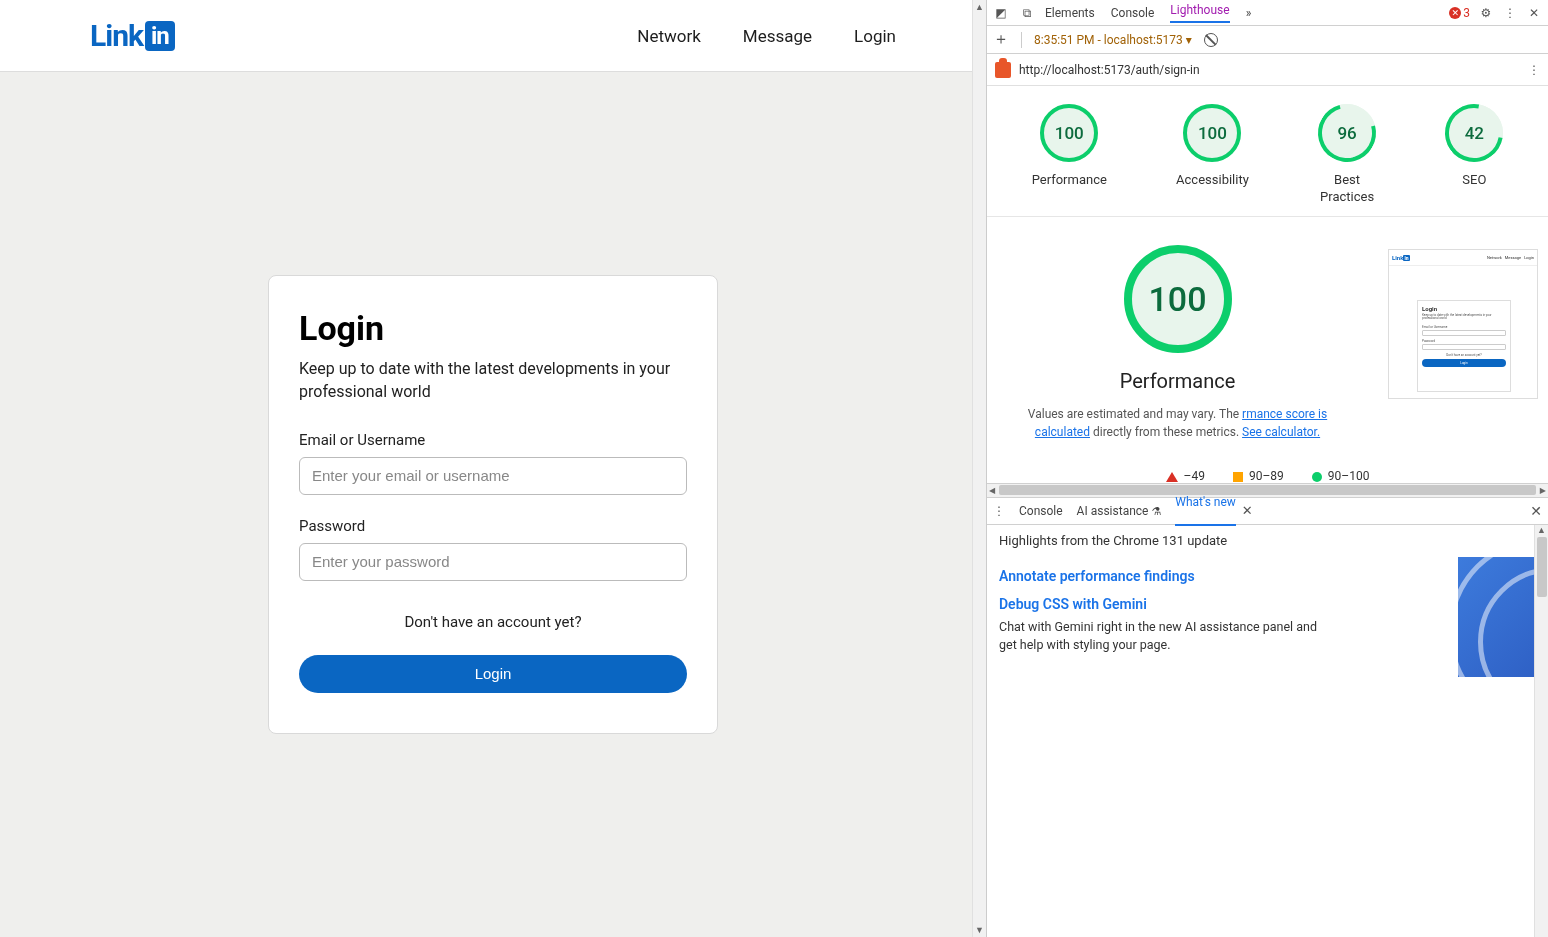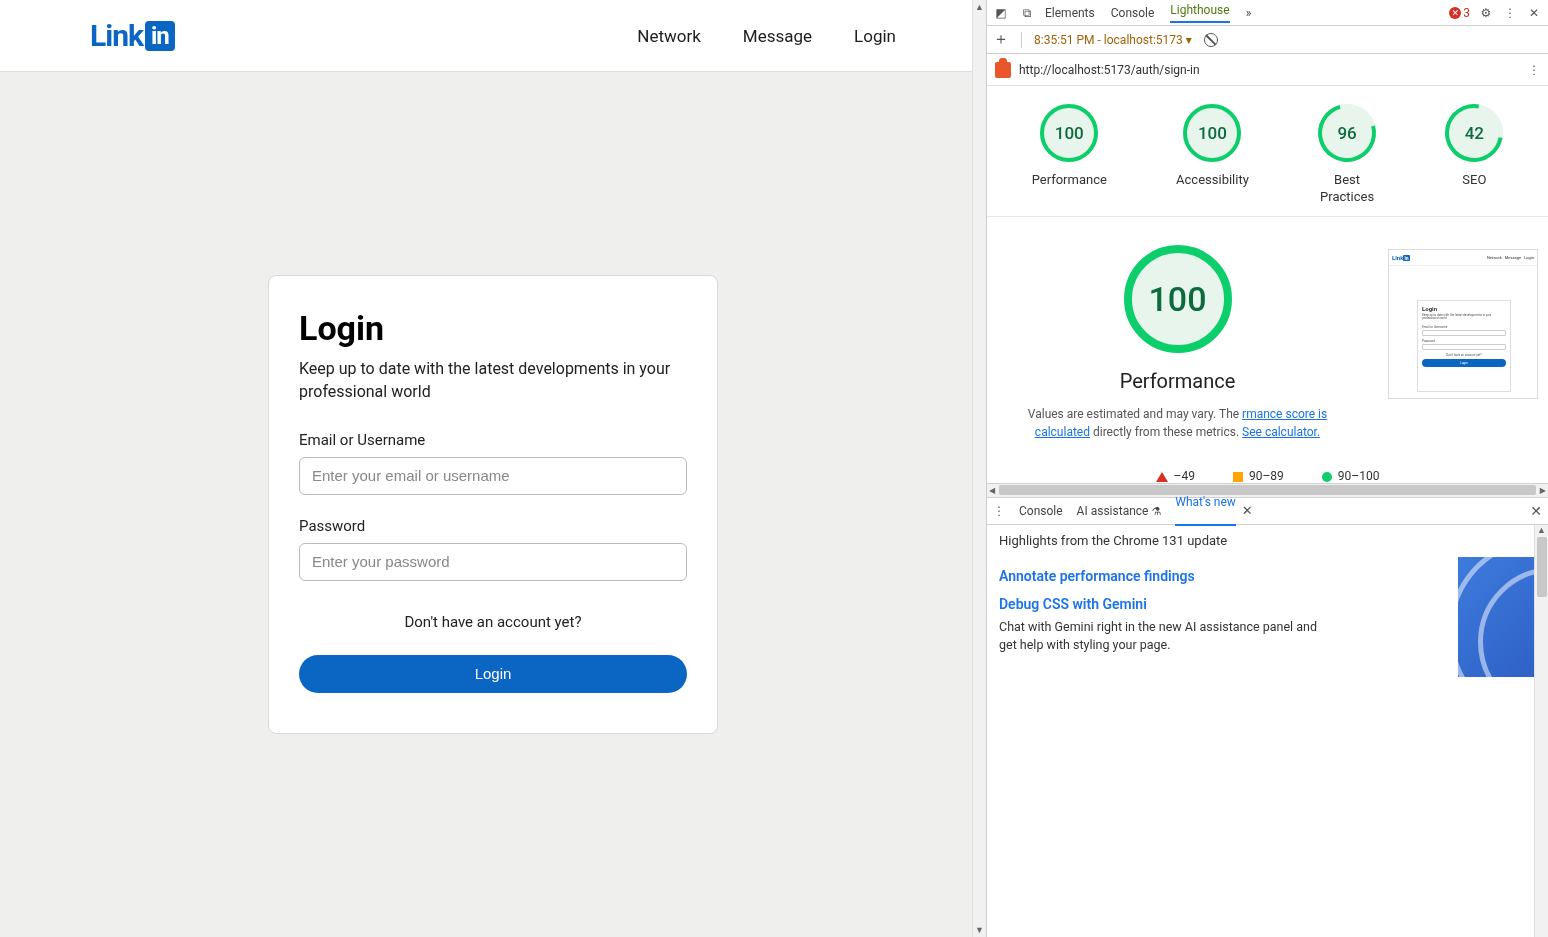--- a/index.html
+++ b/index.html
@@ -146,21 +146,21 @@
     height: 26px;
     border-bottom: 1px solid #d0d0d0;
     display: flex;
     align-items: center;
     padding: 0 6px;
     gap: 10px;
   }
   .dt-icon { width:16px; text-align:center; color:#555; display:inline-block;}
   .dt-tabs { display:flex; gap:16px; align-items:center; }
   .dt-tabs span { cursor:pointer; color:#444; }
-  .dt-tabs .active { color:#4d7c0f; border-bottom:2px solid #1a73e8; padding-bottom:4px;}
+  .dt-tabs .active { color:#a21caf; border-bottom:2px solid #1a73e8; padding-bottom:4px;}
   .dt-top-right { margin-left:auto; display:flex; align-items:center; gap:8px;}
   .err-badge { color:#d93025; display:flex; align-items:center; gap:2px;}
   .err-circle { width:12px;height:12px;border-radius:50%;background:#d93025;color:#fff;font-size:9px;display:flex;align-items:center;justify-content:center;}
 
   .dt-toolbar {
     height: 28px;
     border-bottom: 1px solid #d0d0d0;
     display:flex;
     align-items:center;
     padding:0 6px;
@@ -247,21 +247,21 @@
   .thumb-nav{display:flex;gap:3px;font-size:4px;color:#333;}
   .thumb-card{position:absolute;left:28px;top:50px;width:94px;height:92px;border:1px solid #ddd;background:#fff;padding:4px;}
   .thumb-card .tt{font-size:6px;font-weight:700;margin-bottom:2px;}
   .thumb-card .ts{font-size:3px;color:#555;margin-bottom:4px;line-height:1.2;}
   .thumb-card .tl{font-size:3px;color:#555;margin-bottom:1px;}
   .thumb-card .ti{height:6px;border:1px solid #ccc;border-radius:1px;margin-bottom:3px;}
   .thumb-card .tm{font-size:3px;text-align:center;color:#555;margin:2px 0;}
   .thumb-card .tb{height:8px;background:#0a66c2;border-radius:4px;color:#fff;font-size:3px;text-align:center;line-height:8px;}
 
   .legend-row{
-    display:flex;justify-content:center;gap:38px;
+    display:flex;justify-content:center;gap:28px;
     padding:18px 0;font-size:12px;color:#333;align-items:center;
   }
   .legend-row .dot{width:10px;height:10px;display:inline-block;margin-right:6px;vertical-align:middle;}
   .legend-row .tri{width:0;height:0;border-left:6px solid transparent;border-right:6px solid transparent;border-bottom:10px solid #d93025;}
   .legend-row .sq{background:#ffa400;}
   .legend-row .ci{background:#0cce6b;border-radius:50%;}
 
   .dt-hscroll{
     height:14px;background:#f1f1f1;border-top:1px solid #d0d0d0;
     display:flex;align-items:center;justify-content:space-between;padding:0 2px;font-size:8px;color:#666;

